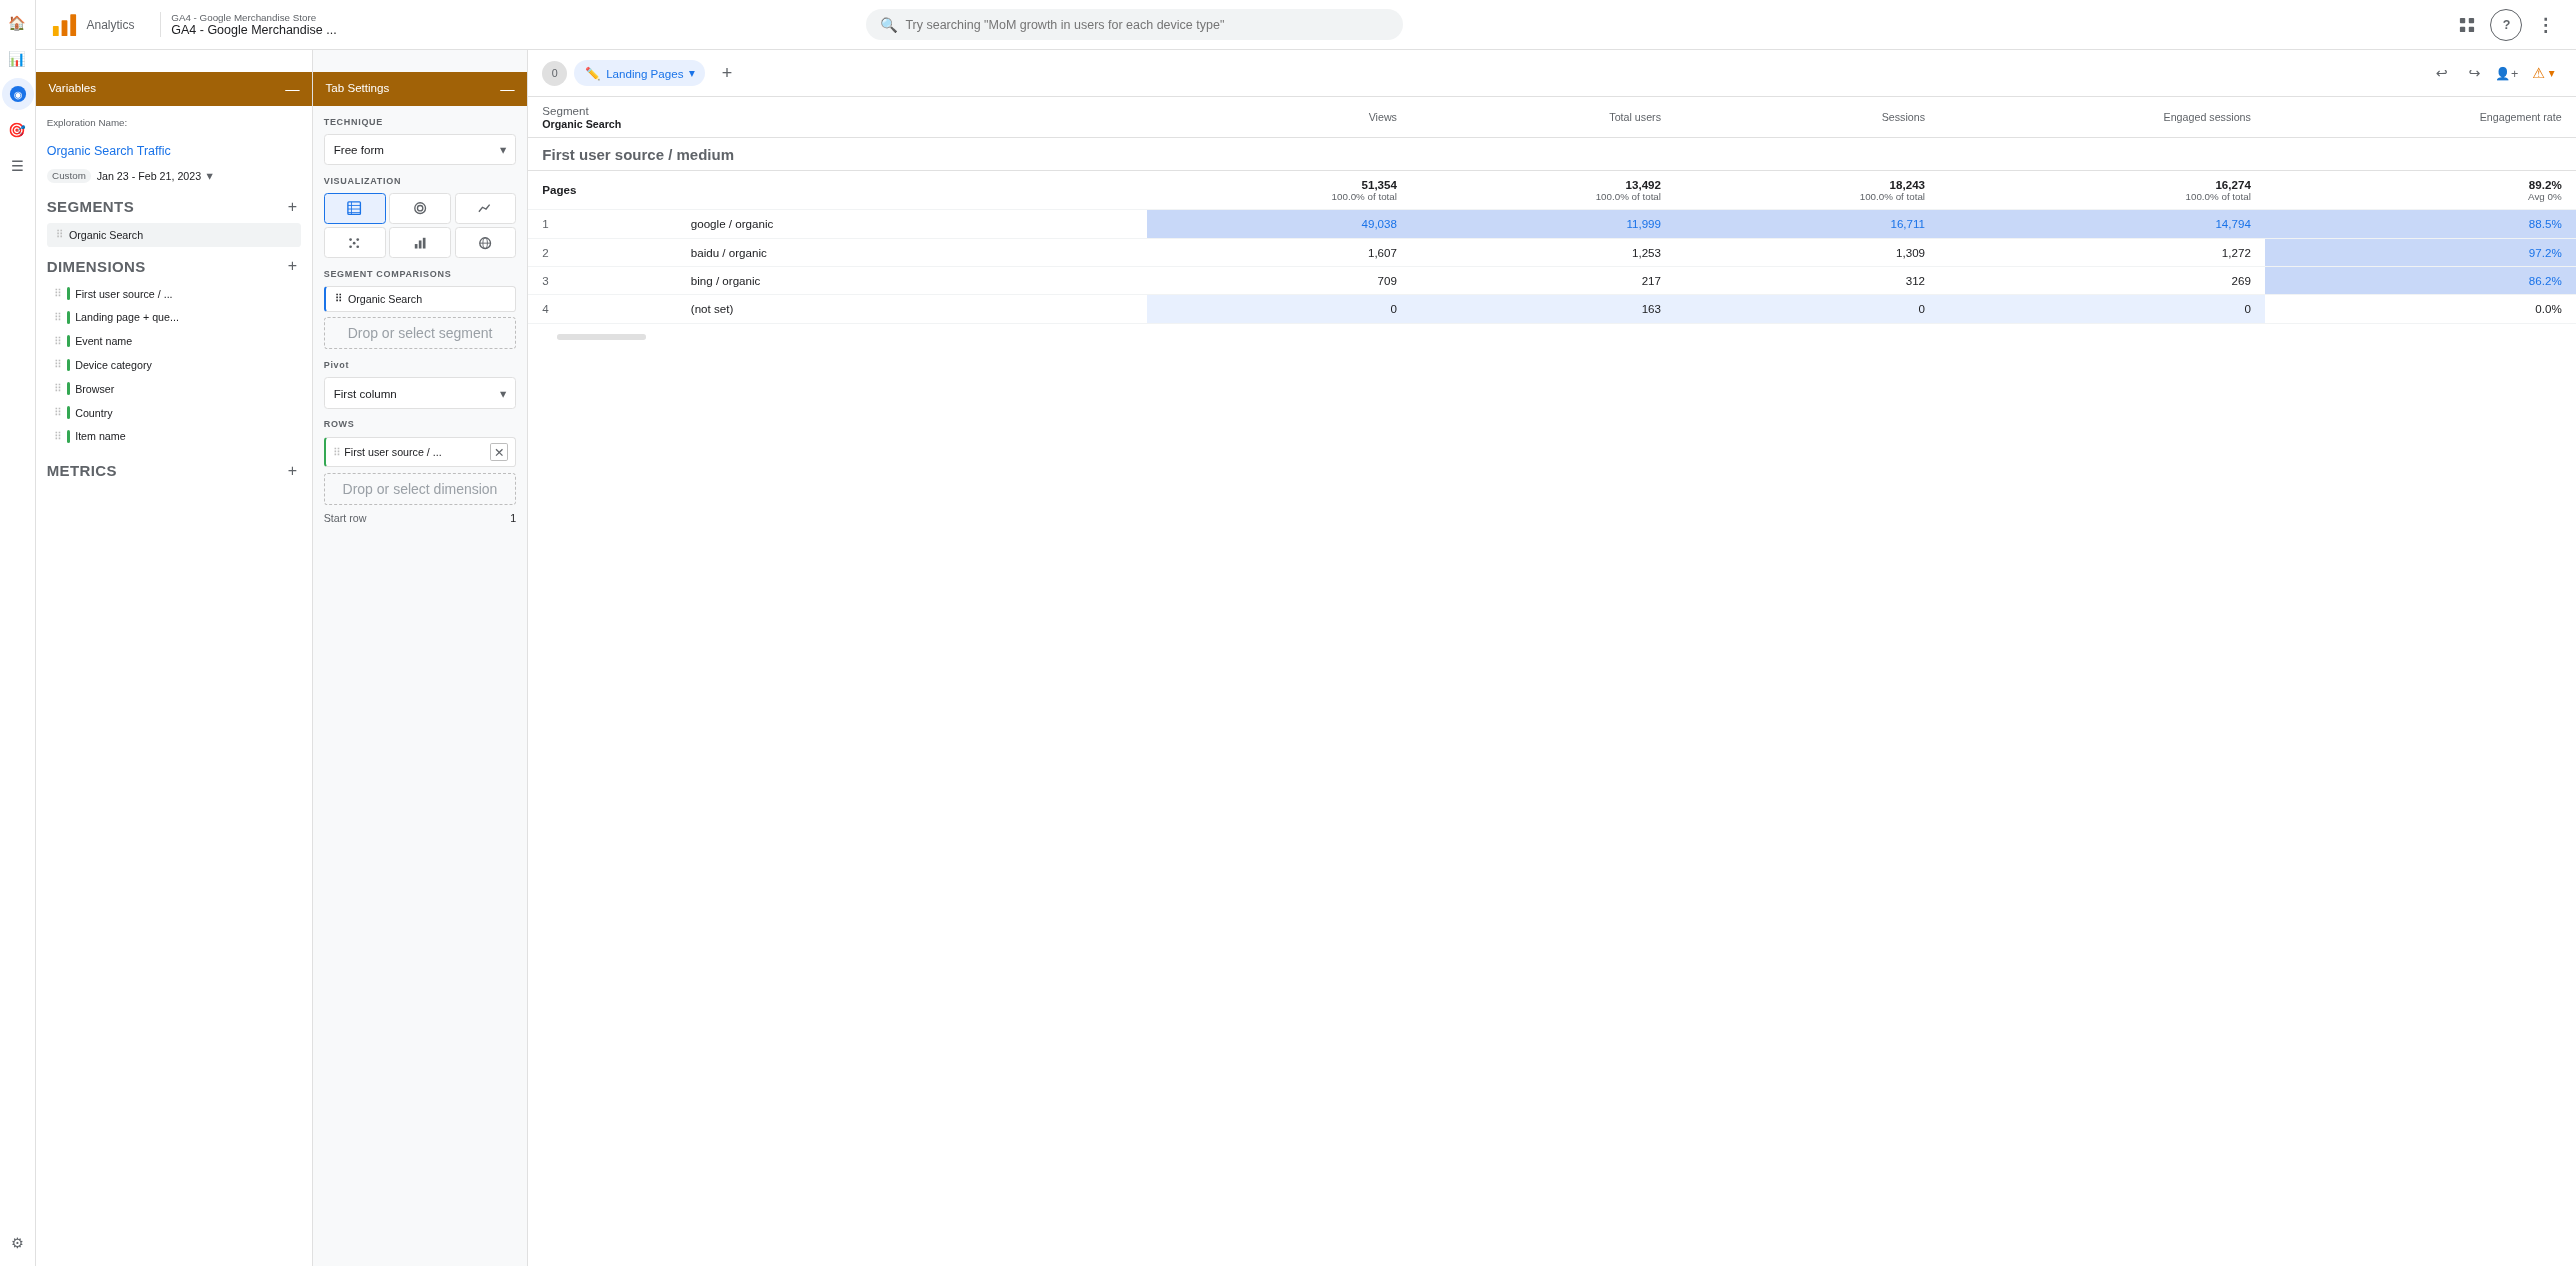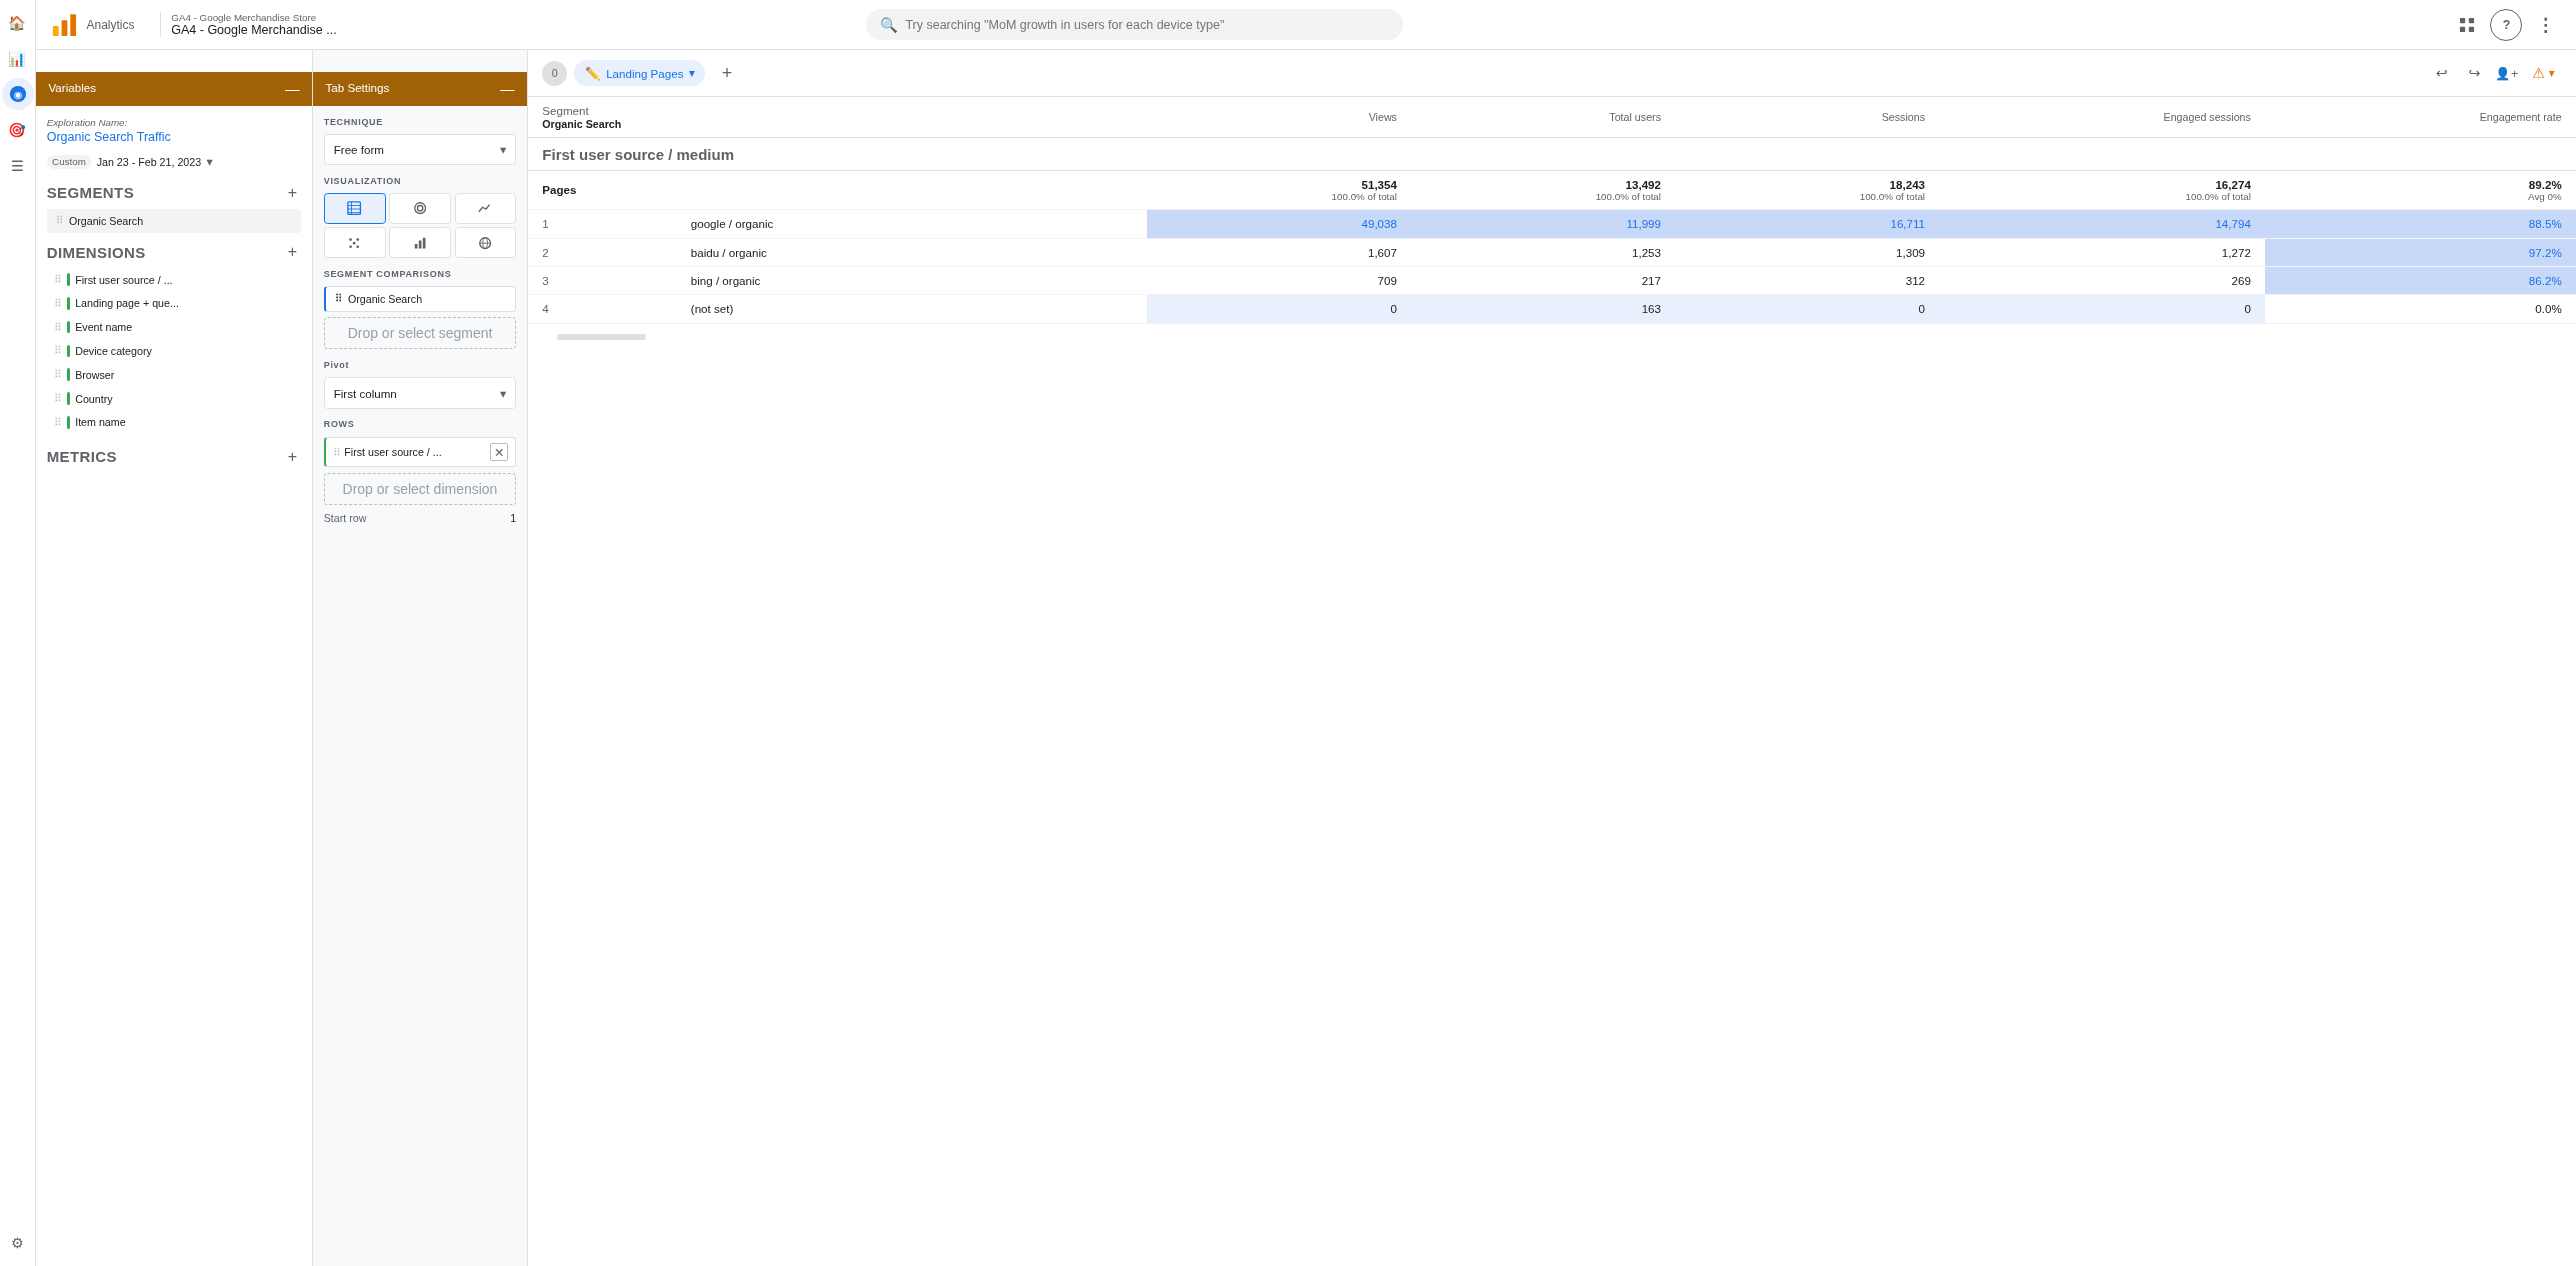--- a/index.html
+++ b/index.html
@@ -141,21 +141,21 @@
     }
     .panel-header-icon {
       cursor: pointer;
       font-size: 14.3px;
     }
     .variables-content {
       padding: 10.7px;
       overflow-y: auto;
       flex: 1;
     }
-    .exploration-name-label { font-size: 9.8px; color: #5f6368; margin-bottom: 2px; font-style: italic; }
+    .exploration-name-label { font-size: 9.8px; color: #5f6368; margin-bottom: 16px; }
     .exploration-name-value { font-size: 12.5px; color: #1a73e8; font-weight: 500; margin-bottom: 10.7px; }
     .date-range-row {
       display: flex;
       align-items: center;
       gap: 5.4px;
       margin-bottom: 14.3px;
     }
     .date-badge {
       font-size: 9.8px;
       background: #f1f3f4;

